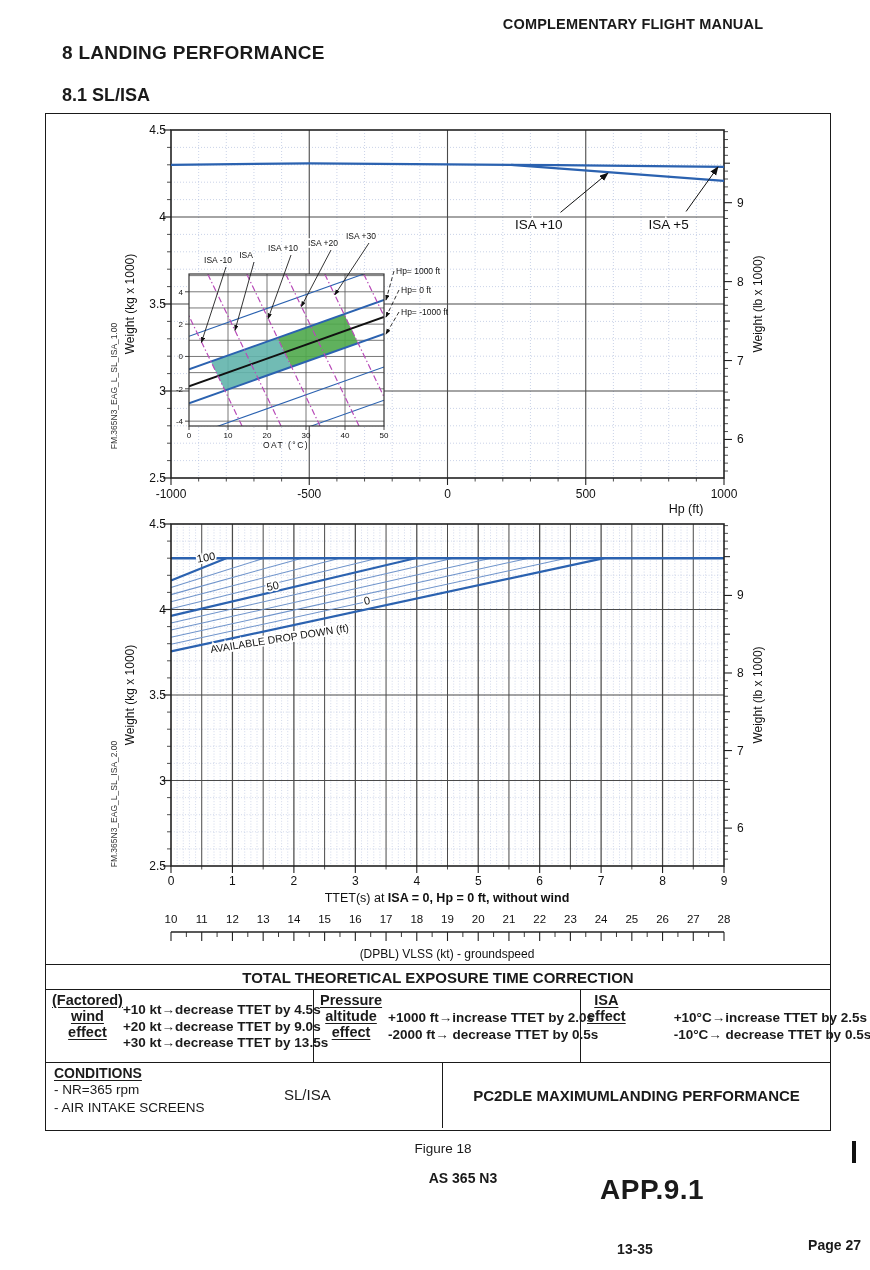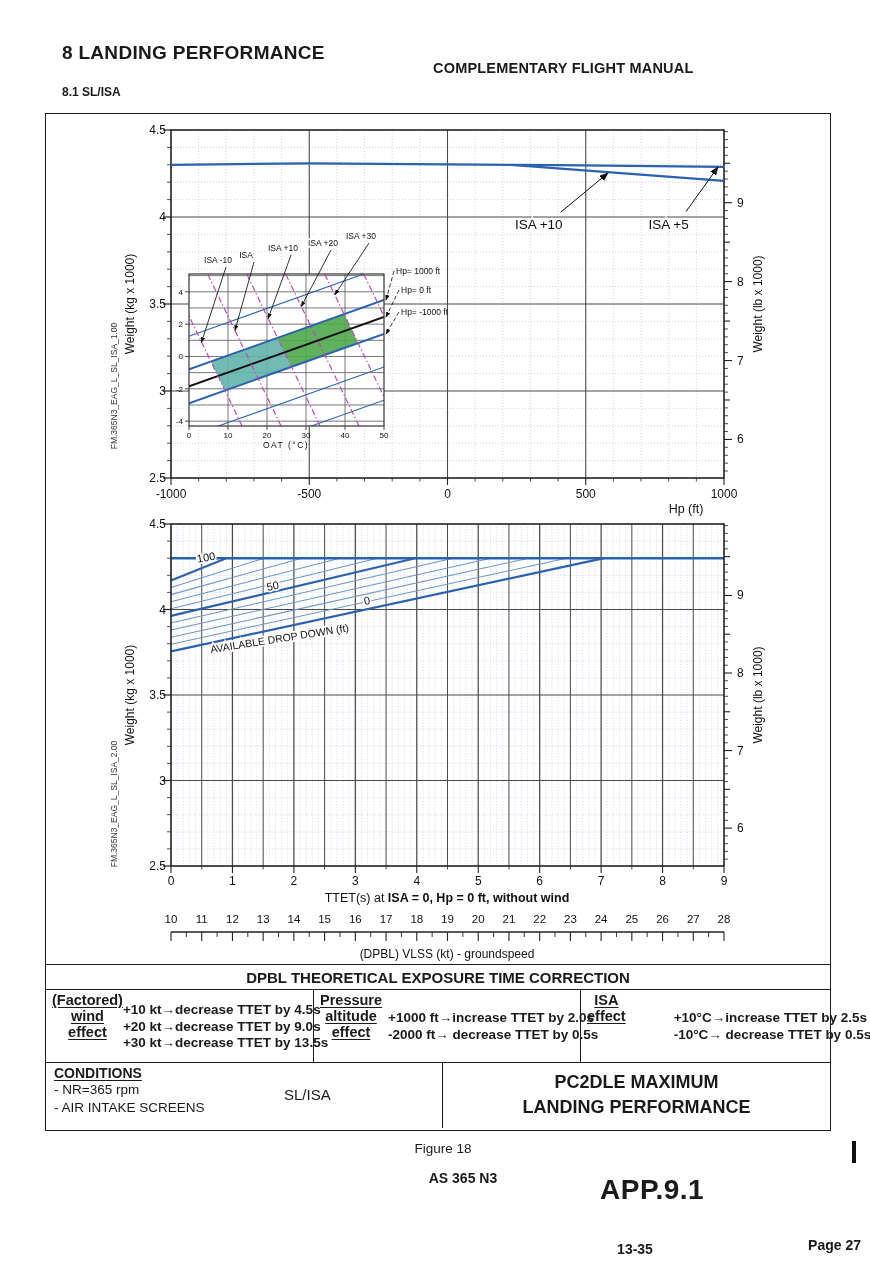--- a/index.html
+++ b/index.html
@@ -1,41 +1,41 @@
 <!DOCTYPE html>
 <html><head>
 <meta charset="utf-8">
 <style>
   html,body{margin:0;padding:0;background:#ffffff;}
   body{font-family:"Liberation Sans",sans-serif;color:#1a1a1a;}
   .page{position:relative;width:870px;height:1270px;background:#fff;overflow:hidden;}
   .abs{position:absolute;}
-  .hdr-right{top:16px;left:433px;width:400px;text-align:left;font-size:14.5px;font-weight:bold;letter-spacing:.2px;margin-top:44px;}
+  .hdr-right{top:16px;left:433px;width:400px;text-align:center;font-size:14.5px;font-weight:bold;letter-spacing:.2px;}
   .sec-title{top:42px;left:62px;font-size:19px;font-weight:bold;letter-spacing:.3px;}
-  .sub-title{top:85px;left:62px;font-size:12px;font-weight:bold;}
+  .sub-title{top:85px;left:62px;font-size:18px;font-weight:bold;}
   .figbox{top:113px;left:45px;width:784px;height:1016px;border:1.5px solid #1a1a1a;background:#fff;}
   #charts{display:block;}
   .t-title{height:24px;line-height:25px;border-top:1.5px solid #1a1a1a;border-bottom:1.5px solid #1a1a1a;
            text-align:center;font-weight:bold;font-size:15px;}
   .t-cols{display:flex;height:72px;border-bottom:1.5px solid #1a1a1a;}
   .t-col{box-sizing:border-box;padding:2px 6px 0;display:flex;flex-direction:row;}
   .t-col.c1{width:267px;}
   .t-col.c2{width:267px;border-left:1.5px solid #1a1a1a;}
   .t-col.c3{flex:1;border-left:1.5px solid #1a1a1a;gap:42px;}
   .t-head{font-weight:bold;font-size:14.5px;text-align:center;text-decoration:underline;text-underline-offset:2px;}
   .t-body{flex:1;display:flex;flex-direction:column;justify-content:center;}
   .t-line{font-weight:bold;font-size:13.5px;line-height:1.24;white-space:nowrap;}
   .c2 .t-line,.c3 .t-line{padding-left:6px;}
   .cond{display:flex;height:64.5px;}
   .cond-left{box-sizing:border-box;width:397px;border-right:1.5px solid #1a1a1a;position:relative;padding:2px 8px 0;}
   .cond-title{font-weight:bold;font-size:14px;text-decoration:underline;text-underline-offset:2px;}
   .cond-item{font-size:13.5px;line-height:1.32;}
   .cond-config{position:absolute;left:238px;top:23px;font-weight:normal;font-size:15px;}
-  .cond-right{flex:1;display:flex;flex-direction:column;justify-content:center;align-items:center;
-              font-weight:bold;font-size:18px;line-height:1.4;text-align:center;}
+  .cond-right{flex:1;display:flex;flex-direction:row;justify-content:center;align-items:center;
+              font-weight:bold;font-size:15px;line-height:1.4;text-align:center;}
   .fig-caption{top:1141px;left:343px;width:200px;text-align:center;font-size:13.5px;}
   .aircraft{top:1170px;left:363px;width:200px;text-align:center;font-size:14px;font-weight:bold;}
   .app-ref{top:1174px;left:600px;width:231px;font-size:28px;font-weight:bold;letter-spacing:.5px;}
   .change-bar{top:1141px;left:852px;width:4px;height:22px;background:#111;}
   .doc-code{top:1241px;left:595px;width:80px;text-align:center;font-size:14px;font-weight:bold;}
   .page-num{top:1237px;left:741px;width:120px;text-align:right;font-size:14px;font-weight:bold;}
 </style>
 </head>
 <body>
 
@@ -571,21 +571,21 @@
             <line x1="539.75" y1="818" x2="539.75" y2="823" stroke="#222" stroke-width="0.9"></line>
             <line x1="570.4722222222222" y1="818" x2="570.4722222222222" y2="823" stroke="#222" stroke-width="0.9"></line>
             <line x1="601.1944444444445" y1="818" x2="601.1944444444445" y2="823" stroke="#222" stroke-width="0.9"></line>
             <line x1="631.9166666666666" y1="818" x2="631.9166666666666" y2="823" stroke="#222" stroke-width="0.9"></line>
             <line x1="662.6388888888889" y1="818" x2="662.6388888888889" y2="823" stroke="#222" stroke-width="0.9"></line>
             <text x="401" y="844" font-size="12" fill="#111" font-family="&quot;Liberation Sans&quot;,sans-serif" text-anchor="middle">(DPBL) VLSS (kt) - groundspeed</text>
           </g>
         </g>
       </svg>
 
-    <div class="t-title">DPBL THEORETICAL EXPOSURE TIME CORRECTION</div>
+    <div class="t-title">TOTAL THEORETICAL EXPOSURE TIME CORRECTION</div>
 
     <div class="t-cols">
       <div class="t-col c1">
         <div class="t-head">(Factored) wind effect</div>
         <div class="t-body">
           <div class="t-line">+10 kt→decrease TTET by 4.5s</div>
           <div class="t-line">+20 kt→decrease TTET by 9.0s</div>
           <div class="t-line">+30 kt→decrease TTET by 13.5s</div>
         </div>
       </div>

